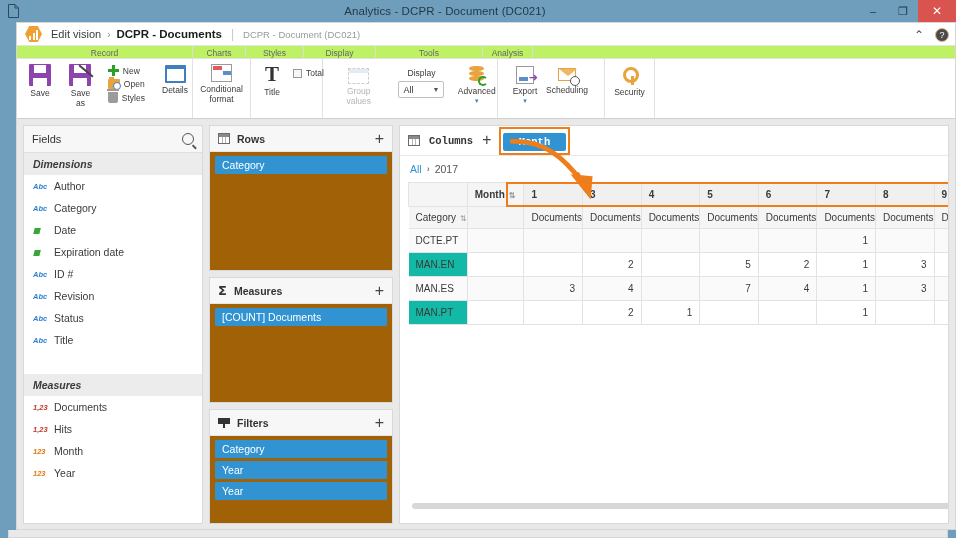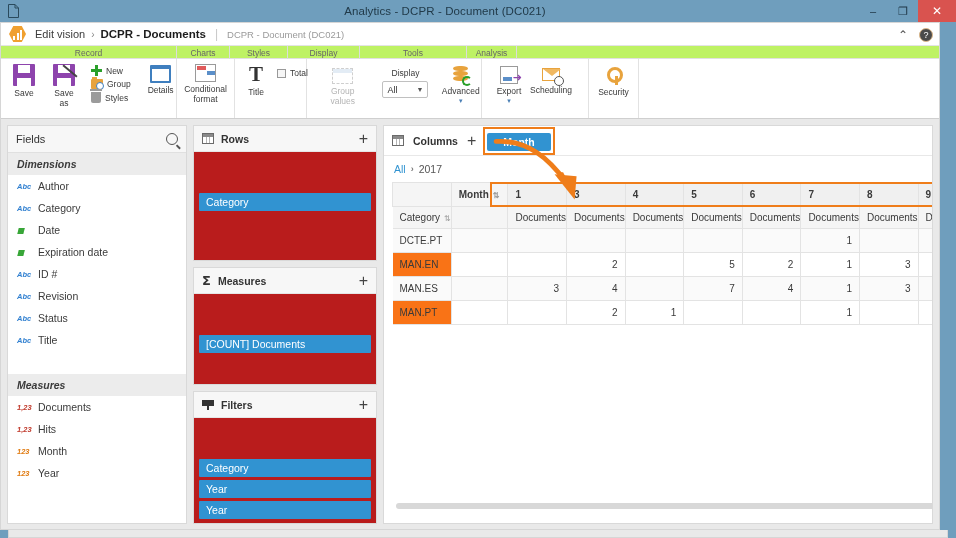--- a/index.html
+++ b/index.html
@@ -31,21 +31,21 @@
   }
   .tb-buttons { position: absolute; right: 0; top: 0; height: 22px; display: flex; }
   .tb-btn {
     width: 30px; height: 22px; display: flex; align-items: center; justify-content: center;
     font-size: 11px; color: #1d3444; cursor: pointer;
   }
   .tb-btn.close { background: #d9534f; color: #ffffff; width: 38px; font-size: 12px; }
 
   
   .window {
-    position: absolute; left: 0; top: 22px; width: 940px; height: 508px;
+    position: absolute; left: 16px; top: 22px; width: 940px; height: 508px;
     background: #ffffff;
     border: 1px solid #d6d6d6;
     overflow: hidden;
   }
 
   
   .apphdr {
     position: relative; height: 23px; background: #ffffff;
     border-bottom: 1px solid #e4e4e4;
     display: flex; align-items: center; padding-left: 8px;
@@ -154,21 +154,21 @@
   .fld { height:22px; display:flex; align-items:center; padding:0 9px; gap:7px; font-size:10.5px; color:#3a3a3a; cursor:pointer;}
   .fld .tag { font-size:7.5px; font-weight:bold; font-style:italic; width:14px; }
   .tag-abc { color:#2f7fd0; }
   .tag-num { color:#c0392b; }
   .tag-int { color:#e07a10; }
   .tag-date { color:#2aa02a; font-size:10px; }
   .fields-body { flex:1; }
 
   
   .mid { width: 184px; display:flex; flex-direction:column; gap:6px; }
-  .box { background:#b91c1c; border:1px solid #d9d9d9; display:flex; flex-direction:column;gap:37px; }
+  .box { background:#a16207; border:1px solid #d9d9d9; display:flex; flex-direction:column; }
   .box.rows { height: 146px; }
   .box.measures { height: 126px; }
   .box.filters { flex:1; }
   .box-hd { height:26px; background:#f7f7f7; border-bottom:1px solid #e6e6e6; display:flex;
     align-items:center; padding:0 8px; gap:7px; font-size:10.5px; font-weight:bold; color:#333; }
   .box-hd .pl { margin-left:auto; font-size:16px; color:#444; line-height:14px; cursor:pointer; font-weight:normal;}
   .box-body { flex:1; padding:4px 5px; display:flex; flex-direction:column; gap:3px; }
   .chip {
     background:#3193d1; color:#fff; font-size:10.5px; height:18px;
     display:flex; align-items:center; padding:0 7px; cursor:pointer; border-radius:1px;
@@ -177,21 +177,21 @@
   .ico-grid:before{content:'';position:absolute;left:0;top:0;right:0;height:3px;background:#8a8a8a;}
   .ico-grid:after{content:'';position:absolute;left:3px;top:3px;width:1px;bottom:0;background:#b5b5b5;box-shadow:3px 0 0 #b5b5b5;}
   .sigma { font-family:"DejaVu Sans", sans-serif; font-size:13px; font-weight:bold; color:#333; line-height:12px;}
   .funnel-wrap{width:12px;height:12px;position:relative;}
   .funnel-wrap:before{content:'';position:absolute;left:0;top:1px;width:0;height:0;
     border-left:6px solid #333;border-right:6px solid #333;border-top:6px solid #333;}
   .funnel-wrap:after{content:'';position:absolute;left:5px;top:6px;width:2px;height:5px;background:#333;}
 
   
   .content { flex:1; background:#fff; border:1px solid #d9d9d9; display:flex; flex-direction:column; position:relative; overflow:hidden;}
-  .cols-bar { height:30px; border-bottom:1px solid #e8e8e8; display:flex; align-items:center; padding:0 8px; gap:9px; position:relative;}
+  .cols-bar { height:30px; border-bottom:1px solid #e8e8e8; display:flex; align-items:center; padding:0 8px; gap:9px; position:relative;font-family:Liberation Mono, monospace;}
   .cols-bar .lab { font-size:10.5px; font-weight:bold; color:#333; }
   .cols-bar .pl { font-size:16px; color:#444; line-height:14px; cursor:pointer; }
   .month-chip-wrap { position:relative; margin-left:2px; }
   .month-chip {
     background:#3193d1; color:#fff; font-size:10.5px; font-weight:bold;
     padding: 3px 16px; border-radius:2px; cursor:pointer;
   }
   .hl-box { position:absolute; left:-4px; top:-5px; right:-4px; bottom:-5px; border:2px solid #ef7d1a; pointer-events:none;}
 
   .crumbbar { height:26px; display:flex; align-items:center; padding:0 10px; gap:5px; font-size:10.5px;}
@@ -202,21 +202,21 @@
   
   .tbl-wrap { flex:1; position:relative; overflow:hidden; padding-left: 8px;}
   table.pivot { border-collapse: collapse; table-layout: fixed; }
   table.pivot th, table.pivot td { border:1px solid #e3e3e3; font-size:10px; color:#3a3a3a; }
   th.corner { width:98px; background:#f5f5f5; border-left:none; }
   th.mhead {
     width:58px; height:24px; background:#f0f0f0; text-align:left; padding-left:7px; font-weight:bold;
     color:#333; cursor:pointer;
   }
   th.sub { height:22px; background:#f5f5f5; text-align:left; padding-left:7px; font-weight:normal; color:#4a4a4a;}
-  td.cat { height:24px; background:#f97316; text-align:left; padding-left:7px; }
+  td.cat { height:24px; background:#14b8a6; text-align:left; padding-left:7px; }
   td.val { height:24px; text-align:right; padding-right:7px; background:#fff; }
   tr.alt td, tr.alt th.rowhd { background:#fafafa; }
   .sortic { color:#999; font-size:8px; margin-left:4px; }
 
   .hl-cols { position:absolute; border:2px solid #ef7d1a; pointer-events:none; }
 
   .hscroll { position:absolute; left:12px; bottom:14px; width:570px; height:6px; background:#d8d8d8; border-radius:3px; cursor:pointer;}
 
   
   .anno { position:absolute; left:0; top:0; width:100%; height:100%; pointer-events:none; }
@@ -287,21 +287,21 @@
               </span>
             <span class="lbl">Save as</span>
           </div>
           <div class="rb-small" style="margin-left:8px">
             <div class="rb-srow">
               <span class="ico-plus"></span>
               <span>New</span>
             </div>
             <div class="rb-srow">
               <span class="ico-folder"></span>
-              <span>Group</span>
+              <span>Open</span>
             </div>
             <div class="rb-srow">
               <span class="ico-trash"></span>
               <span>Styles</span>
             </div>
           </div>
           <div class="rb-item" style="margin-left:11px;padding-top:3px">
             <span class="ico ico-details"></span>
             <span class="lbl">Details</span>
           </div>

